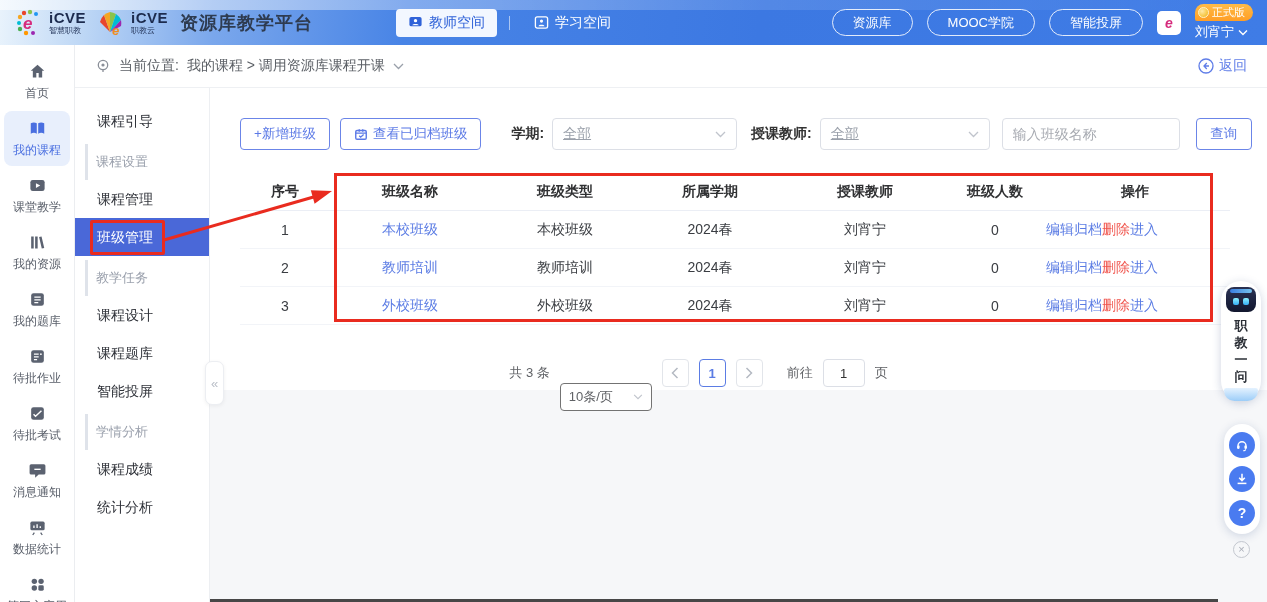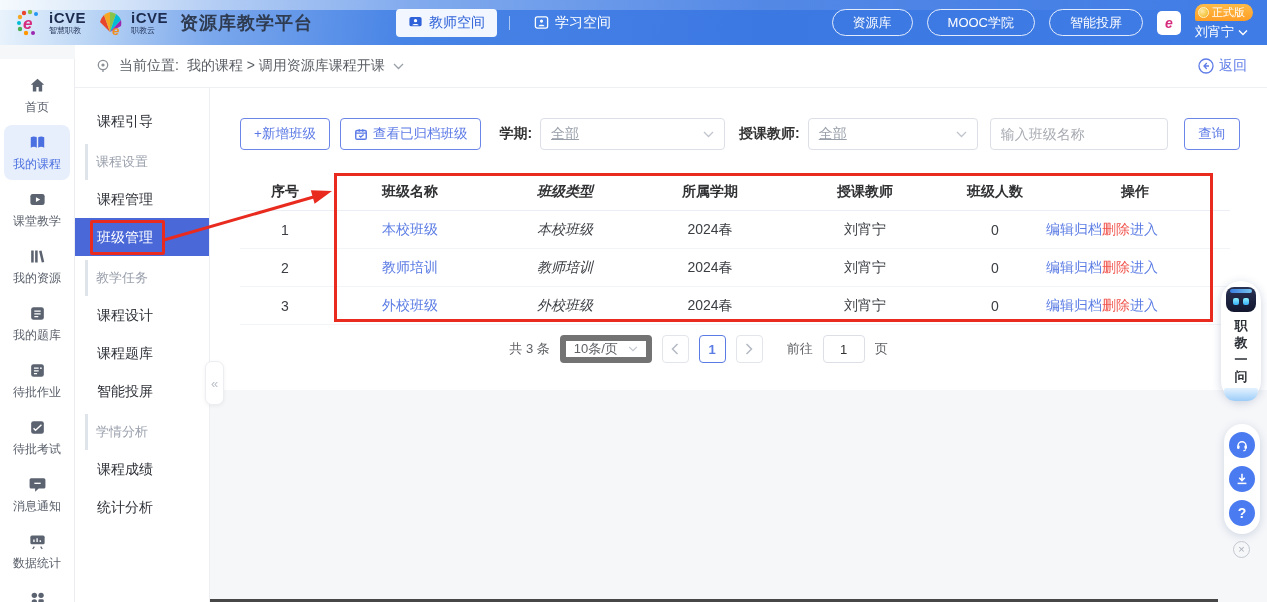--- a/index.html
+++ b/index.html
@@ -29,21 +29,21 @@
     border-radius:14px; color:#fff; font-size:13px; cursor:pointer; white-space:nowrap; }
   .appicon { width:24px; height:24px; background:#fff; border-radius:5px; display:flex; align-items:center;
     justify-content:center; font-weight:800; font-style:italic; color:#d62a7c; font-size:14px; cursor:pointer; }
   .user-block { display:flex; flex-direction:column; align-items:flex-start; gap:2px; }
   .ver-badge { display:flex; align-items:center; gap:3px; background:linear-gradient(180deg,#ffbb45,#ff9e26);
     border-radius:9px 9px 9px 2px; padding:1px 8px 1px 3px; font-size:11px; color:#fff; }
   .medal { width:11px; height:11px; border-radius:50%; background:radial-gradient(circle at 35% 35%,#ffe9a8,#f7c948 60%,#e2a62a); border:1px solid #fff3c4; }
   .user-name { display:flex; align-items:center; gap:4px; color:#fff; font-size:13px; cursor:pointer; }
 
   
-  .left-sidebar { position:absolute; left:0; top:59px; width:75px; bottom:0; background:#fff;
+  .left-sidebar { position:absolute; left:0; top:45px; width:75px; bottom:0; background:#fff;
     border-right:1px solid #ebedf0; display:flex; flex-direction:column; align-items:stretch; padding-top:8px; z-index:4; }
   .side-item { display:flex; flex-direction:column; align-items:center; gap:4px; padding:8px 0 7px;
     margin:1px 4px; border-radius:8px; color:#585e69; font-size:12px; cursor:pointer; }
   .side-item svg { width:19px; height:19px; fill:#5b6270; }
   .side-item.active { background:#e8effc; color:#4a6fe0; }
   .side-item.active svg { fill:#4a6fe0; }
 
   
   .breadcrumb-bar { position:absolute; left:75px; top:45px; right:0; height:43px; background:#fff;
     border-bottom:1px solid #eef0f3; display:flex; align-items:center; padding:0 20px; gap:8px;
@@ -63,45 +63,45 @@
     display:flex; align-items:center; justify-content:center; color:#b9bec7; font-size:13px; cursor:pointer; z-index:6; }
 
   
   .main { position:absolute; left:210px; top:88px; right:0; bottom:0; background:#f6f7f9; }
   .card { position:absolute; left:0; top:0; right:0; height:302px; background:#fff; }
 
   .filter-row { position:absolute; left:30px; top:30px; display:flex; align-items:center; }
   .btn-outline { height:32px; padding:0 13px; border:1px solid #6b85e8; border-radius:4px; background:#fff;
     color:#5b79e6; font-size:13.5px; display:flex; align-items:center; gap:5px; cursor:pointer; white-space:nowrap; }
   .btn-outline svg { width:14px; height:14px; fill:none; stroke:#5b79e6; stroke-width:1.6; }
-  .f-label { font-size:14px; font-weight:700; color:#333; margin-left:18px; white-space:nowrap; }
+  .f-label { font-size:14px; font-weight:700; color:#333; margin-left:30px; white-space:nowrap; }
   .sel { height:32px; border:1px solid #dcdfe6; border-radius:4px; background:#fff; display:flex;
     align-items:center; justify-content:space-between; padding:0 10px; color:#9aa0aa; font-size:14px;
     margin-left:8px; cursor:pointer;text-decoration:underline; }
   .sel-semester { width:185px; }
   .sel-teacher { width:170px; }
   .txt-input { height:32px; width:178px; border:1px solid #dcdfe6; border-radius:4px; padding:0 10px;
     font-size:14px; color:#333; margin-left:12px; outline:none; font-family:inherit; }
   .txt-input::placeholder { color:#a8abb2; }
   .btn-search { margin-left:16px; width:56px; justify-content:center; }
 
   .table { position:absolute; left:30px; top:86px; width:990px; font-size:14px; }
   .thead { display:flex; height:37px; align-items:center; font-weight:700; color:#303133; border-bottom:1px solid #ebeef5; }
   .trow { display:flex; height:38px; align-items:center; color:#3a3d42; border-bottom:1px solid #f2f4f8; }
   .c { text-align:center; }
-  .c1{width:90px;} .c2{width:160px;} .c3{width:150px;font-style:italic;} .c4{width:140px;} .c5{width:170px;} .c6{width:90px;} .c7{width:190px;}
+  .c1{width:90px;} .c2{width:160px;} .c3{width:150px;} .c4{width:140px;} .c5{width:170px;} .c6{width:90px;} .c7{width:190px;}
   .link { color:#5b7ce4; cursor:pointer; text-decoration:none; }
   .actions { display:flex; justify-content:flex-start; padding:0 6px; }
   .actions a { font-size:14px; cursor:pointer; text-decoration:none; color:#5b7ce4; }
   .actions a.danger { color:#f0544c; }
 
   .pagination { position:absolute; left:0; right:80px; top:247px; display:flex; align-items:center;
     justify-content:center; gap:10px; color:#606266; font-size:13px; }
-  .pg-size { width:92px; height:28px; border:6px solid #737373; border-radius:4px; display:flex;
-    align-items:center; justify-content:space-between; padding:0 8px; color:#606266; cursor:pointer; background:#fff; }
+  .pg-size { width:92px; height:28px; border:1px solid #737373; border-radius:4px; display:flex;
+    align-items:center; justify-content:space-between; padding:0 8px; color:#606266; cursor:pointer; background:#fff;margin-top:48px; }
   .pg-btn { width:27px; height:28px; border:1px solid #e2e5ea; border-radius:4px; background:#fff;
     display:flex; align-items:center; justify-content:center; color:#b4b9c2; cursor:pointer; }
   .pg-cur { width:27px; height:28px; border:1px solid #5b7ce4; border-radius:4px; color:#5b7ce4;
     font-weight:700; display:flex; align-items:center; justify-content:center; background:#fff; }
   .pg-goto { width:42px; height:28px; border:1px solid #dcdfe6; border-radius:4px; text-align:center;
     font-size:13px; color:#333; outline:none; font-family:inherit; }
 
   
   .anno { position:absolute; border:3px solid #e92b1f; z-index:8; pointer-events:none; }
   .anno-menu { left:90px; top:220px; width:75px; height:35px; border-radius:2px; }

